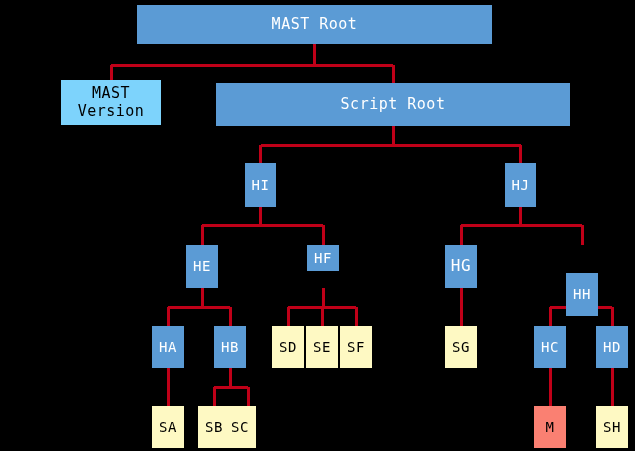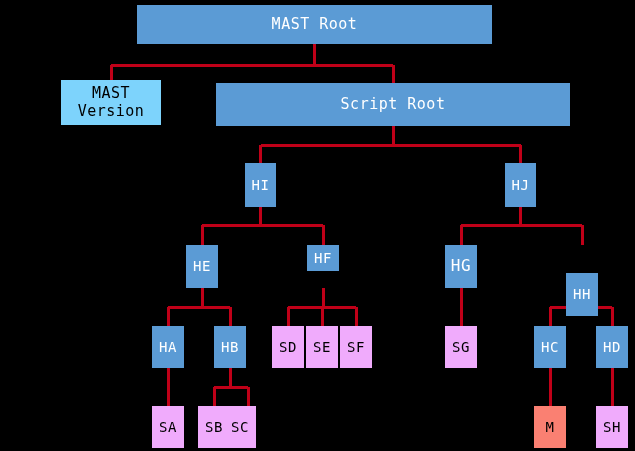--- a/index.html
+++ b/index.html
@@ -32,21 +32,21 @@
     text-align: center;
     line-height: 1.15;
     white-space: pre-line;
     letter-spacing: 0.5px;
   }
   .node.hash {
     background: #5b9bd5;
     color: #ffffff;
   }
   .node.subscript {
-    background: #f0abfc;
+    background: #fef9c3;
     color: #000000;
   }
   .node.message {
     background: #fa8072;
     color: #000000;
   }
   .node.version {
     background: #7dd3fc;
     color: #000000;
   }

